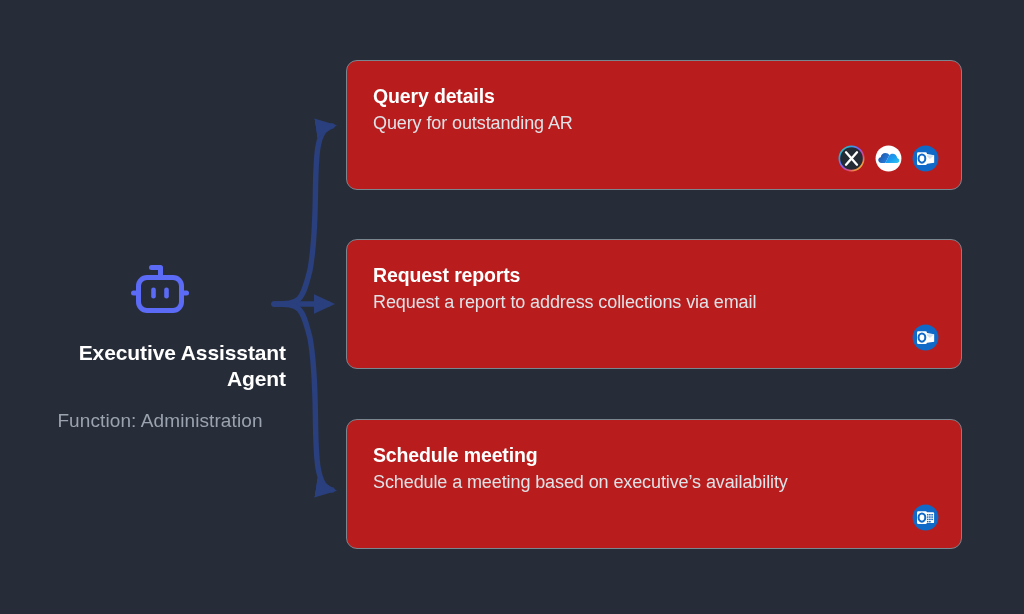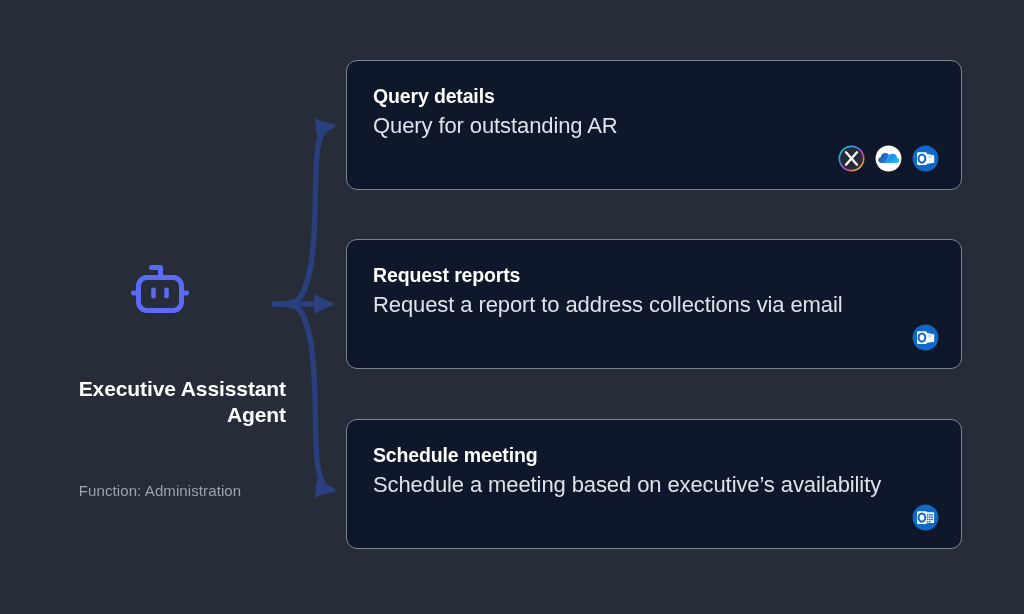--- a/index.html
+++ b/index.html
@@ -12,55 +12,55 @@
     -webkit-font-smoothing:antialiased;
   }
   #stage{position:absolute;inset:0;width:1024px;height:614px;}
 
   
   #connectors{position:absolute;left:0;top:0;width:1024px;height:614px;pointer-events:none;}
 
   
   #agent-node{
     position:absolute;left:30px;top:258px;width:260px;
-    display:flex;flex-direction:column;align-items:center;gap:36px;
+    display:flex;flex-direction:column;align-items:center;
   }
   #agent-icon-wrap{width:70px;height:70px;display:block;margin:0 auto 12px auto;}
   #agent-name{
     font-size:21px;font-weight:bold;color:#ffffff;
     text-align:right;line-height:1.25;letter-spacing:-0.1px;
     width:100%;padding-right:4px;box-sizing:border-box;
     white-space:pre-line;
   }
   #agent-function{
-    margin-top:17px;font-size:15px;color:#9aa3af;text-align:center;
+    margin-top:17px;font-size:19px;color:#9aa3af;text-align:center;
     width:100%;letter-spacing:0.1px;
   }
 
   
   .card{
     position:absolute;
     left:346px;width:616px;height:130px;
-    background:#0f172a;
+    background:#b91c1c;
     border:1.3px solid #79858f;
     border-radius:11px;
     box-sizing:border-box;
   }
   #card-0{top:60px;}
   #card-1{top:239px;}
   #card-2{top:419px;}
 
   .card-title{
     position:absolute;left:26px;top:24px;
     font-size:19.5px;font-weight:bold;color:#ffffff;
     letter-spacing:-0.15px;
   }
   .card-desc{
     position:absolute;left:26px;top:52px;
-    font-size:22px;color:#dfe3e8;font-weight:400;
+    font-size:18px;color:#dfe3e8;font-weight:400;
     letter-spacing:-0.1px;
   }
   .card-apps{
     position:absolute;right:22px;bottom:17px;
     display:flex;align-items:center;gap:10px;
   }
   .app-icon{width:27px;height:27px;display:block;flex:0 0 auto;}
 </style>
 </head>
 <body>

